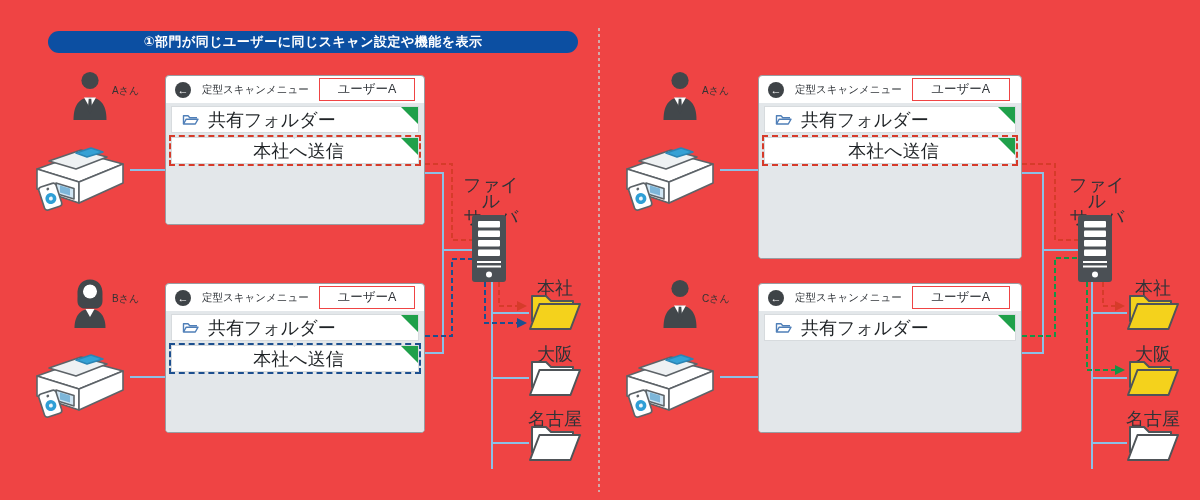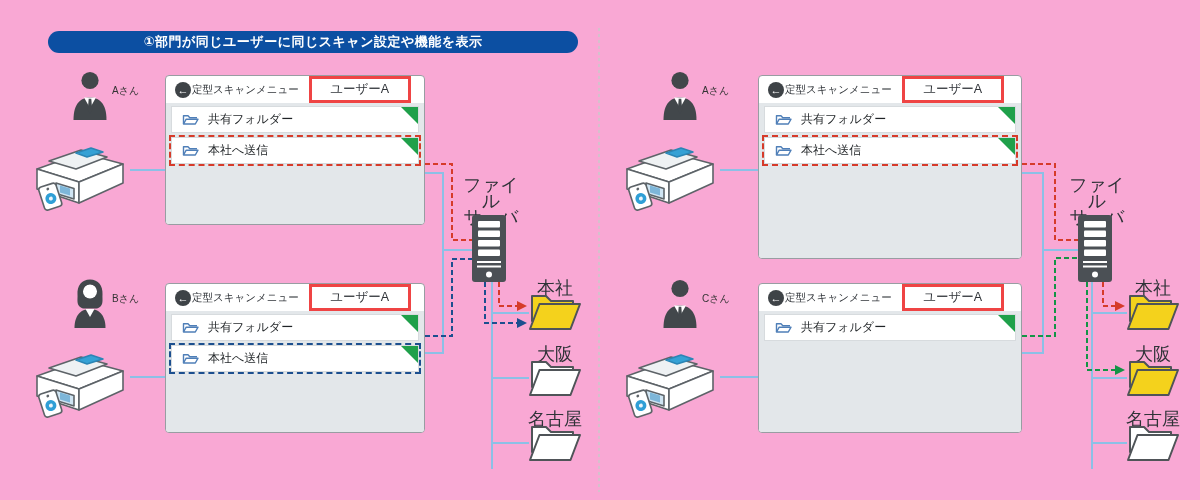--- a/index.html
+++ b/index.html
@@ -1,34 +1,34 @@
 <!DOCTYPE html>
 <html><head>
 <meta charset="utf-8">
 <style>
   html,body{margin:0;padding:0;background:#fff;}
-  .stage{position:relative;width:1200px;height:500px;background:#f9a8d4;overflow:hidden;
+  .stage{position:relative;width:1200px;height:500px;background:#ef4444;overflow:hidden;
          font-family:"Liberation Sans","DejaVu Sans",sans-serif;}
   .abs{position:absolute;}
   .banner{position:absolute;top:31px;width:530px;height:22px;background:#0c4fa2;border-radius:11px;
           color:#fff;font-size:13px;font-weight:bold;display:flex;align-items:center;justify-content:center;
           letter-spacing:.5px;}
   .person-label{position:absolute;font-size:10px;color:#333;}
   .screen{position:absolute;background:#fff;border:1px solid #989da2;border-radius:4px;box-sizing:border-box;}
   .screen-header{height:27px;display:flex;align-items:center;padding:0 9px;}
   .back-circle{width:16px;height:16px;border-radius:50%;background:#3e4347;color:#fff;font-size:11px;
                line-height:16px;text-align:center;flex:none;}
-  .menu-title{font-size:10.5px;color:#2f3338;margin-left:1px;white-space:nowrap;}
-  .user-badge{margin-left:10px;border:3px solid #ef4444;font-size:12.5px;color:#2f3338;width:96px;
+  .menu-title{font-size:10.5px;color:#2f3338;margin-left:11px;white-space:nowrap;}
+  .user-badge{margin-left:10px;border:1px solid #ef4444;font-size:12.5px;color:#2f3338;width:96px;
               text-align:center;padding:2px 0;background:#fff;}
   .screen-body{position:absolute;left:0;right:0;top:27px;bottom:0;background:#e3e7ea;
                padding:2px 5px;box-sizing:border-box;border-radius:0 0 3px 3px;}
   .menu-row{position:relative;height:27px;background:#fff;border:1px solid #d7dbde;box-sizing:border-box;
-            display:flex;align-items:center;padding:0 12px 0 10px;font-size:12px;color:#1f2326;margin-top:1px;}
-  .menu-row + .menu-row{margin-top:4px;}
+            display:flex;align-items:center;padding:0 12px 0 10px;font-size:18px;color:#1f2326;margin-top:1px;}
+  .menu-row + .menu-row{margin-top:4px;flex-direction:column;}
   .row-label{margin-left:9px;}
   .corner{position:absolute;top:0;right:0;width:17px;height:17px;}
   .hl{position:absolute;left:-3px;right:-3px;top:-3px;bottom:-3px;border:2px dashed;pointer-events:none;}
   .hl-red{border-color:#d63b2a;}
   .hl-navy{border-color:#1c4f8f;}
   .hl-green{border-color:#149446;}
   .server-label{position:absolute;width:64px;text-align:center;font-size:18px;line-height:16px;color:#2f3338;}
   .folder-label{position:absolute;width:54px;text-align:center;font-size:18px;color:#2f3338;}
   .lb{stroke:#8cc0e6;stroke-width:2;fill:none;}
   .rd{stroke:#d63b2a;stroke-width:2;fill:none;stroke-dasharray:5 3;}

